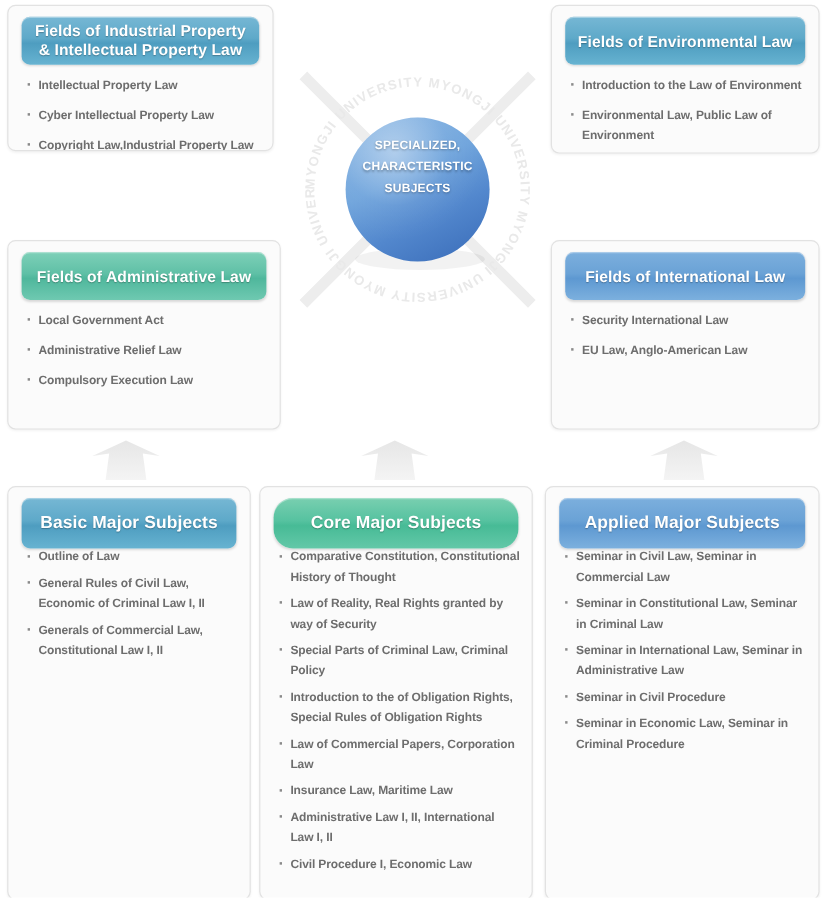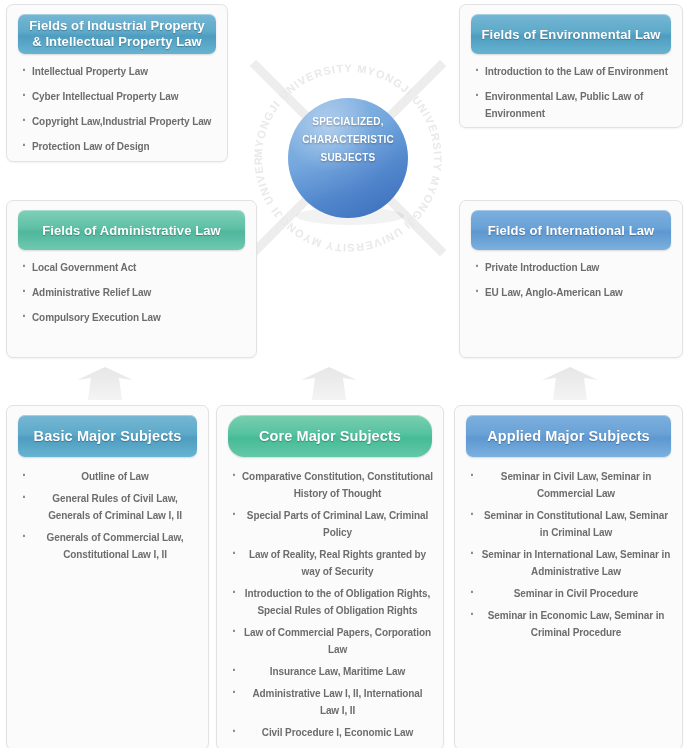--- a/index.html
+++ b/index.html
@@ -99,35 +99,35 @@
     left: 2px;
     top: -1px;
     color: #8a8a8a;
     font-size: 14px;
     font-weight: bold;
     line-height: 17px;
   }
   .list.tight li { margin-bottom: 5px; }
 
   
-  #card-ip           { left: 6px;   top: 4px;   width: 222px; height: 158px; }
+  #card-ip           { left: 6px;   top: 4px;   width: 222px; height: 122px; }
   #card-env          { left: 459px; top: 4px;   width: 224px; height: 124px; }
-  #card-admin        { left: 6px;   top: 200px; width: 251px; height: 158px; padding-left: 16px; }
+  #card-admin        { left: 6px;   top: 200px; width: 228px; height: 158px; padding-left: 16px; }
   #card-intl         { left: 459px; top: 200px; width: 224px; height: 158px; }
   #card-basic        { left: 6px;   top: 405px; width: 203px; height: 345px; }
   #card-core         { left: 216px; top: 405px; width: 228px; height: 345px; }
   #card-applied      { left: 454px; top: 405px; width: 229px; height: 345px; }
 
   #card-basic .card-header,
   #card-core .card-header,
   #card-applied .card-header { height: 42px; font-size: 14.5px; }
 
   #card-basic .list,
   #card-core .list,
-  #card-applied .list { top: 62px; text-align: center; }
+  #card-applied .list { top: 50px; }
 
   
   .center-graphic {
     position: absolute;
     left: 248px;
     top: 52px;
     width: 200px;
     height: 212px;
   }
   .center-graphic svg { display: block; }
@@ -229,21 +229,21 @@
     <ul class="list">
       <li>Local Government Act</li>
       <li>Administrative Relief Law</li>
       <li>Compulsory Execution Law</li>
     </ul>
   </div>
 
   <div class="card" id="card-intl">
     <div class="card-header hdr-blue2">Fields of International Law</div>
     <ul class="list">
-      <li>Private Introduction Law</li>
+      <li>Security International Law</li>
       <li>EU Law, Anglo-American Law</li>
     </ul>
   </div>
 
   <div class="arrow" id="arrow-basic">
     <svg width="58" height="36" viewBox="0 0 58 36" xmlns="http://www.w3.org/2000/svg">
       <defs>
         <linearGradient id="arrGrad" x1="0" y1="0" x2="0" y2="1">
           <stop offset="0%" stop-color="#e6e6e6"></stop>
           <stop offset="100%" stop-color="#f4f4f4"></stop>
@@ -260,31 +260,31 @@
   <div class="arrow" id="arrow-applied">
     <svg width="58" height="36" viewBox="0 0 58 36" xmlns="http://www.w3.org/2000/svg">
       <path d="M29 1 L57 14 L43 12 L46 34 L12 34 L15 12 L1 14 Z" fill="url(#arrGrad)"></path>
     </svg>
   </div>
 
   <div class="card" id="card-basic">
     <div class="card-header hdr-blue">Basic Major Subjects</div>
     <ul class="list tight">
       <li>Outline of Law</li>
-      <li>General Rules of Civil Law, Generals of Criminal Law I, II</li>
+      <li>General Rules of Civil Law, Economic of Criminal Law I, II</li>
       <li>Generals of Commercial Law, Constitutional Law I, II</li>
     </ul>
   </div>
 
   <div class="card" id="card-core">
     <div class="card-header hdr-green">Core Major Subjects</div>
     <ul class="list tight">
       <li>Comparative Constitution, Constitutional History of Thought</li>
+      <li>Law of Reality, Real Rights granted by way of Security</li>
       <li>Special Parts of Criminal Law, Criminal Policy</li>
-      <li>Law of Reality, Real Rights granted by way of Security</li>
       <li>Introduction to the of Obligation Rights, Special Rules of Obligation Rights</li>
       <li>Law of Commercial Papers, Corporation Law</li>
       <li>Insurance Law, Maritime Law</li>
       <li>Administrative Law I, II, International Law I, II</li>
       <li>Civil Procedure I, Economic Law</li>
     </ul>
   </div>
 
   <div class="card" id="card-applied">
     <div class="card-header hdr-blue2">Applied Major Subjects</div>

